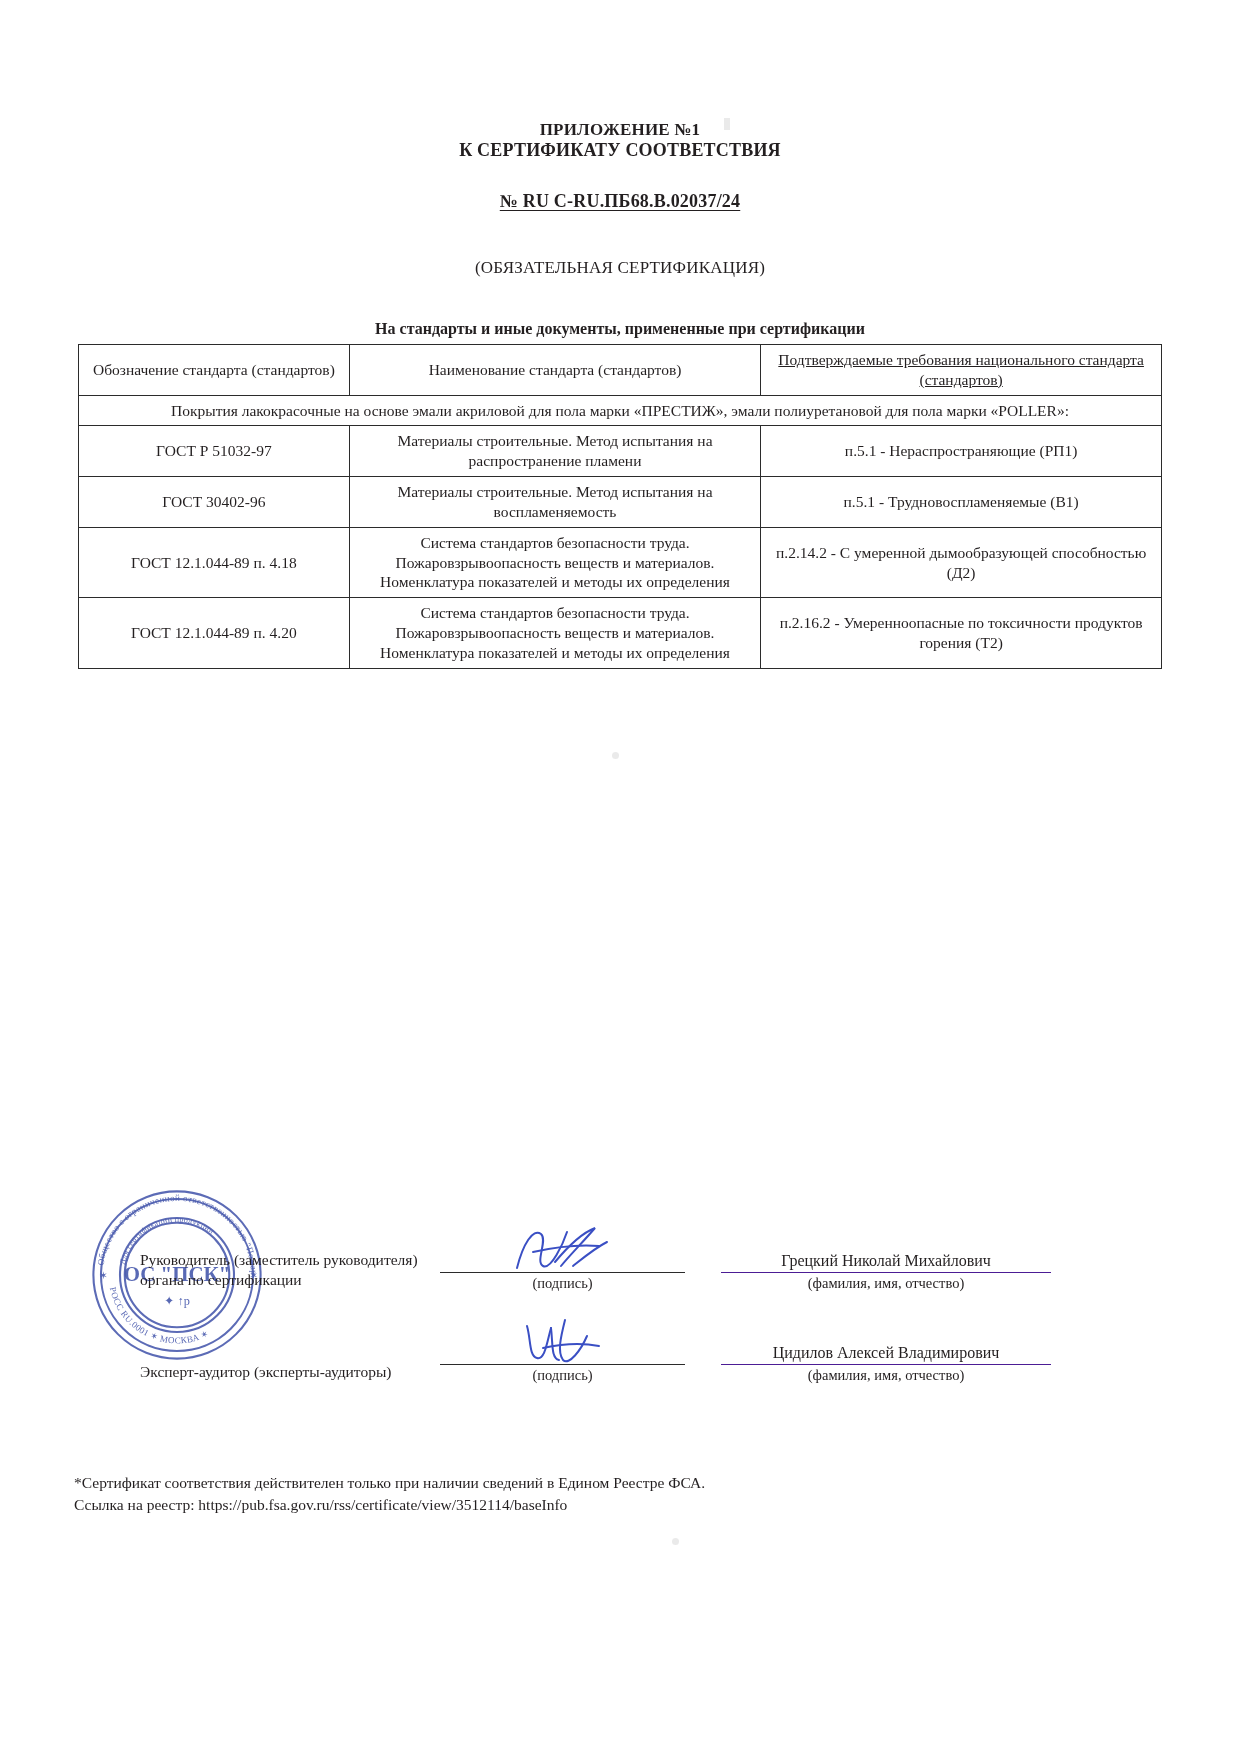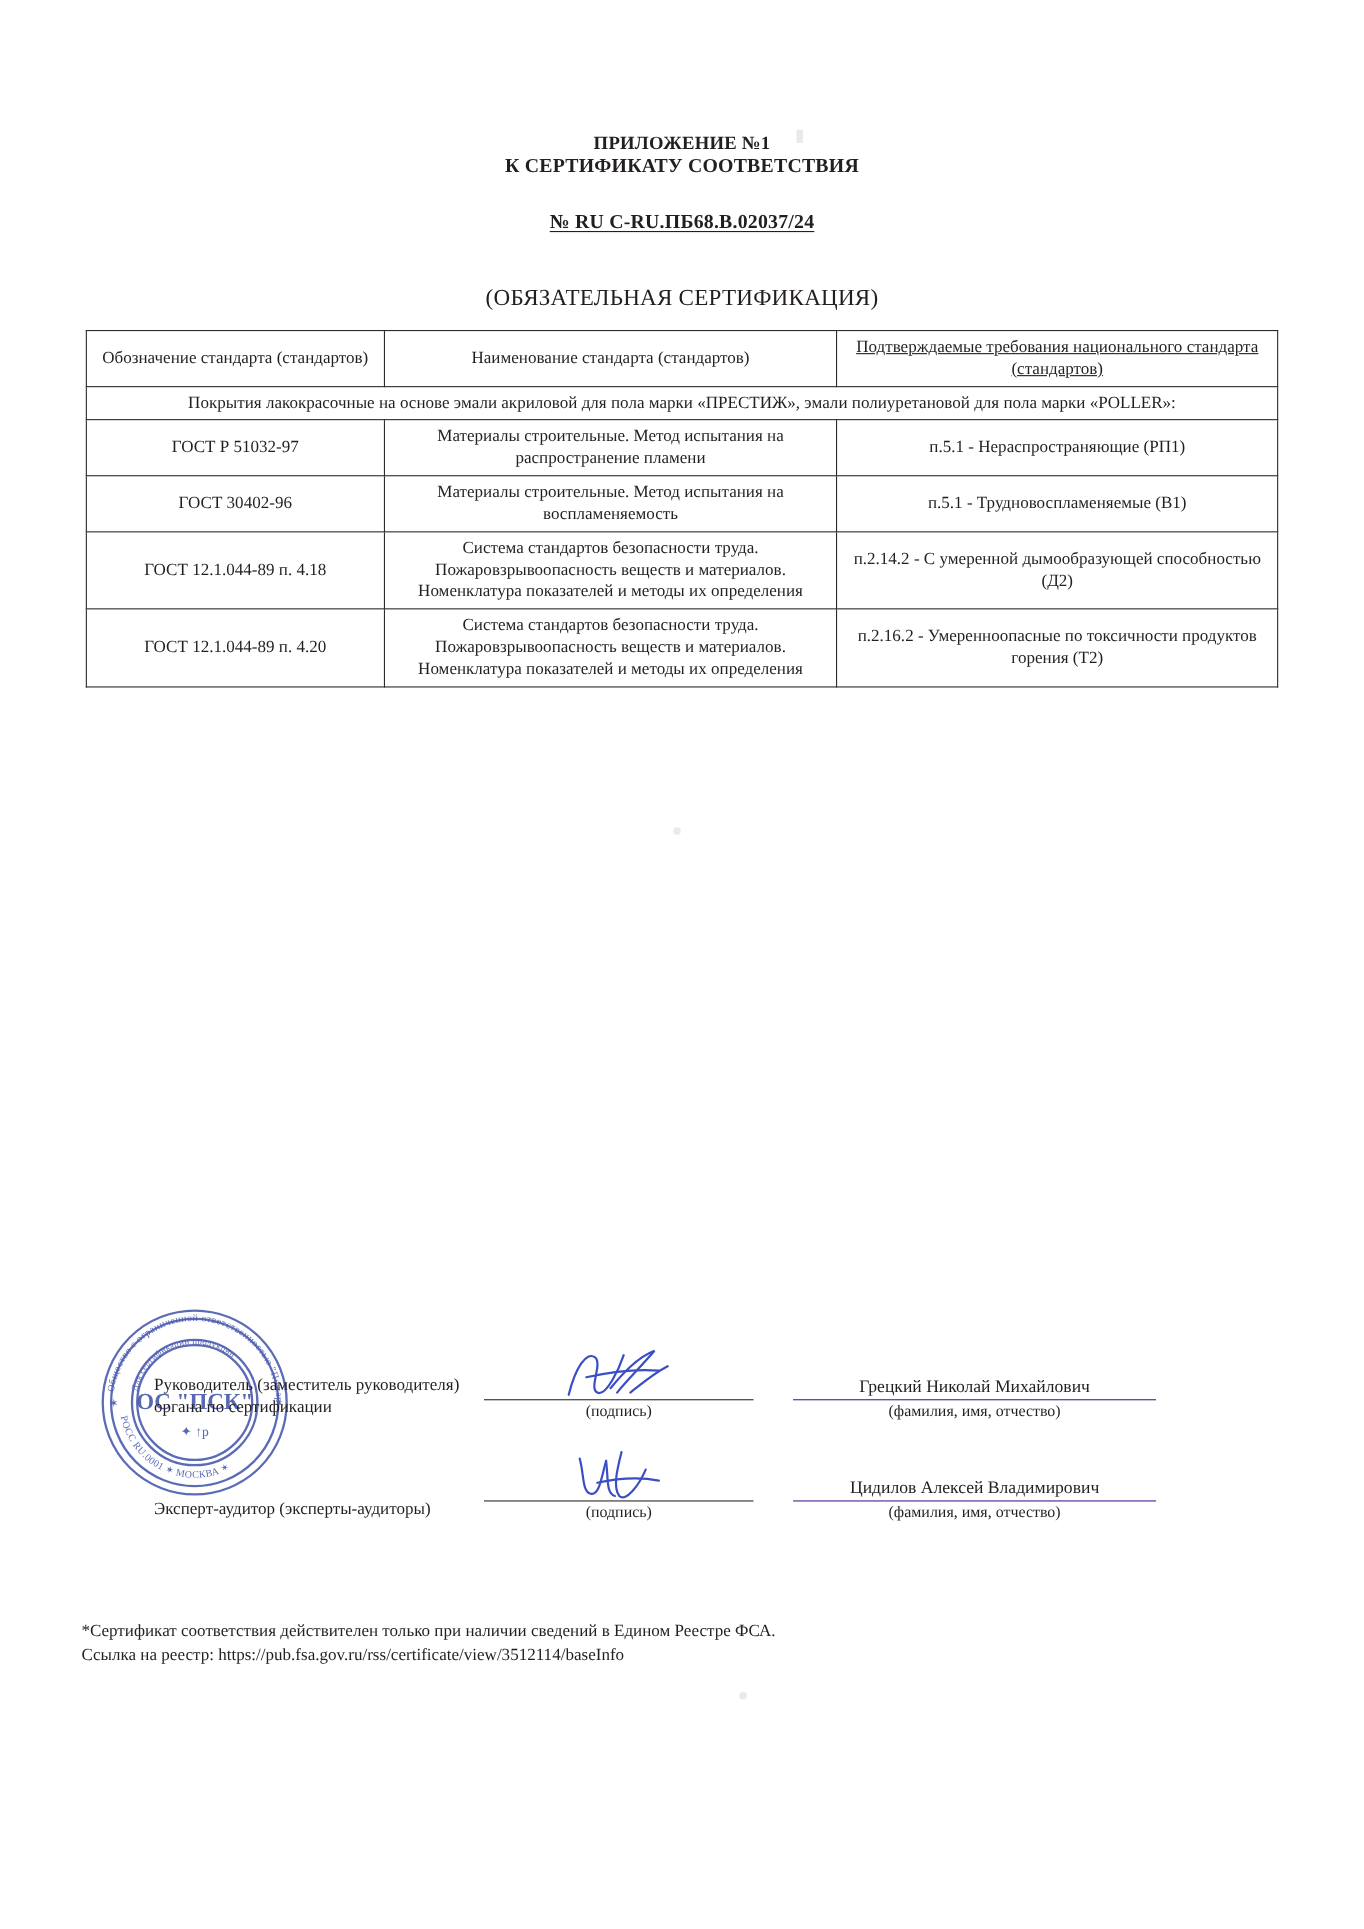--- a/index.html
+++ b/index.html
@@ -35,22 +35,22 @@
   .hdr-1 { }
   .hdr-2 { margin-bottom: 30px; font-size: 18px; }
   .hdr-3 {
     margin-bottom: 46px;
     font-size: 18px;
     text-decoration: underline;
     text-underline-offset: 3px;
   }
   .hdr-4 {
     font-weight: normal;
-    font-size: 21px;
-    margin-bottom: 17px;
+    font-size: 17px;
+    margin-bottom: 42px;
   }
   .table-caption {
     font-weight: bold;
     font-size: 16px;
     text-align: center;
     margin-bottom: 6px;
   }
 
   
   .tbl-wrap {
@@ -175,20 +175,21 @@
   <div class="mark" style="left:672px;top:1538px;width:7px;height:7px;border-radius:50%;"></div>
 
   <div class="header">
     <div class="hdr-line hdr-1">ПРИЛОЖЕНИЕ №1</div>
     <div class="hdr-line hdr-2">К СЕРТИФИКАТУ СООТВЕТСТВИЯ</div>
     <div class="hdr-line hdr-3">№ RU C-RU.ПБ68.В.02037/24</div>
     <div class="hdr-line hdr-4">(ОБЯЗАТЕЛЬНАЯ СЕРТИФИКАЦИЯ)</div>
   </div>
 
   <div class="tbl-wrap">
+    <div class="table-caption">На стандарты и иные документы, примененные при сертификации</div>
     <table class="std">
       <thead>
         <tr>
           <th class="col-1">Обозначение стандарта (стандартов)</th>
           <th class="col-2">Наименование стандарта (стандартов)</th>
           <th class="col-3">Подтверждаемые требования национального стандарта (стандартов)</th>
         </tr>
       </thead>
       <tbody>
         <tr>

